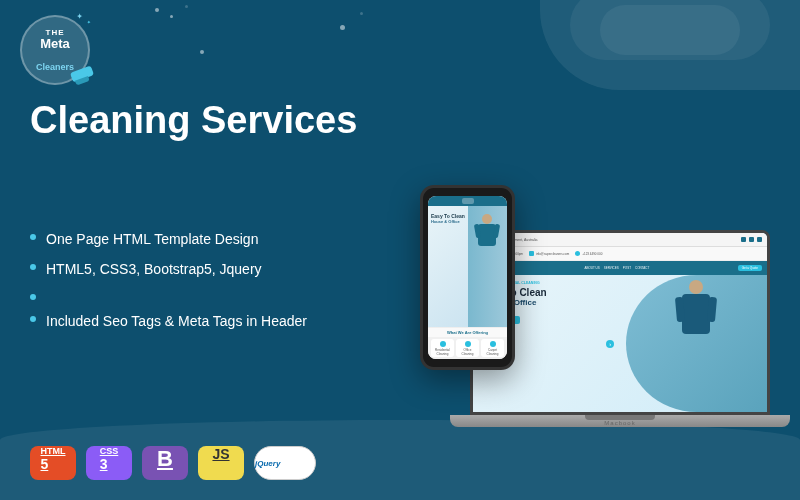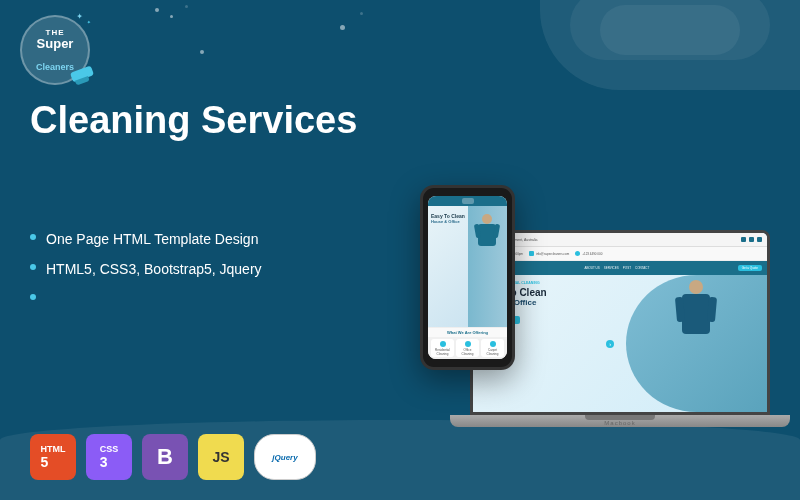--- a/index.html
+++ b/index.html
@@ -114,24 +114,24 @@
 
     
     .tech-badges {
       position: absolute;
       bottom: 20px; left: 30px;
       display: flex;
       gap: 10px;
       align-items: center;
     }
     .badge {
-      width: 46px; height: 46px;
+      width: 46px; height: 34px;
       border-radius: 8px;
-      display: flex; align-items: center; justify-content: center;
-      font-size: 11px; font-weight: bold; color: white;
+      display: flex; justify-content: center;
+      font-size: 11px; font-weight: bold; color: white; text-decoration: underline;
     }
     .badge-html { background: #e44d26; }
     .badge-css { background: #8b5cf6; }
     .badge-bs { background: #7952b3; }
     .badge-js { background: #f0db4f; color: #333; }
 
     
     .device-container {
       position: absolute;
       top: 20px; right: 10px;
@@ -272,21 +272,21 @@
 
 <div style="position:absolute;top:0;right:0;width:260px;height:90px;background:rgba(255,255,255,0.08);border-radius:0 0 0 80px;"></div>
 <div style="position:absolute;top:-10px;right:30px;width:200px;height:70px;background:rgba(255,255,255,0.06);border-radius:50px;"></div>
 <div style="position:absolute;top:5px;right:60px;width:140px;height:50px;background:rgba(255,255,255,0.06);border-radius:40px;"></div>
 
 <div class="bottom-wave"></div>
 
 <div class="logo-area">
   <div class="logo-circle">
     <span class="logo-text-the">THE</span>
-    <span class="logo-text-super">Super</span>
+    <span class="logo-text-super">Meta</span>
     <span class="logo-text-cleaners">Cleaners</span>
     <div class="logo-brush"></div>
 
     <span style="position:absolute;top:-5px;right:5px;color:#7dd4f0;font-size:8px;">✦</span>
     <span style="position:absolute;top:2px;right:-3px;color:#4ac8e8;font-size:5px;">✦</span>
   </div>
 </div>
 
 <div class="main-headline">
   <div class="headline-main">Cleaning Services</div>
@@ -296,20 +296,24 @@
   <div class="feature-item">
     <div class="bullet"></div>
     <span>One Page HTML Template Design</span>
   </div>
   <div class="feature-item">
     <div class="bullet"></div>
     <span>HTML5, CSS3, Bootstrap5, Jquery</span>
   </div>
   <div class="feature-item">
     <div class="bullet"></div>
+  </div>
+  <div class="feature-item">
+    <div class="bullet"></div>
+    <span>Included Seo Tags &amp; Meta Tags in Header</span>
   </div>
 </div>
 
 <div class="tech-badges">
   <div class="badge badge-html">
     <span style="font-size:9px;font-weight:900;">HTML<br><span style="font-size:14px;">5</span></span>
   </div>
   <div class="badge badge-css">
     <span style="font-size:9px;font-weight:900;">CSS<br><span style="font-size:14px;">3</span></span>
   </div>

